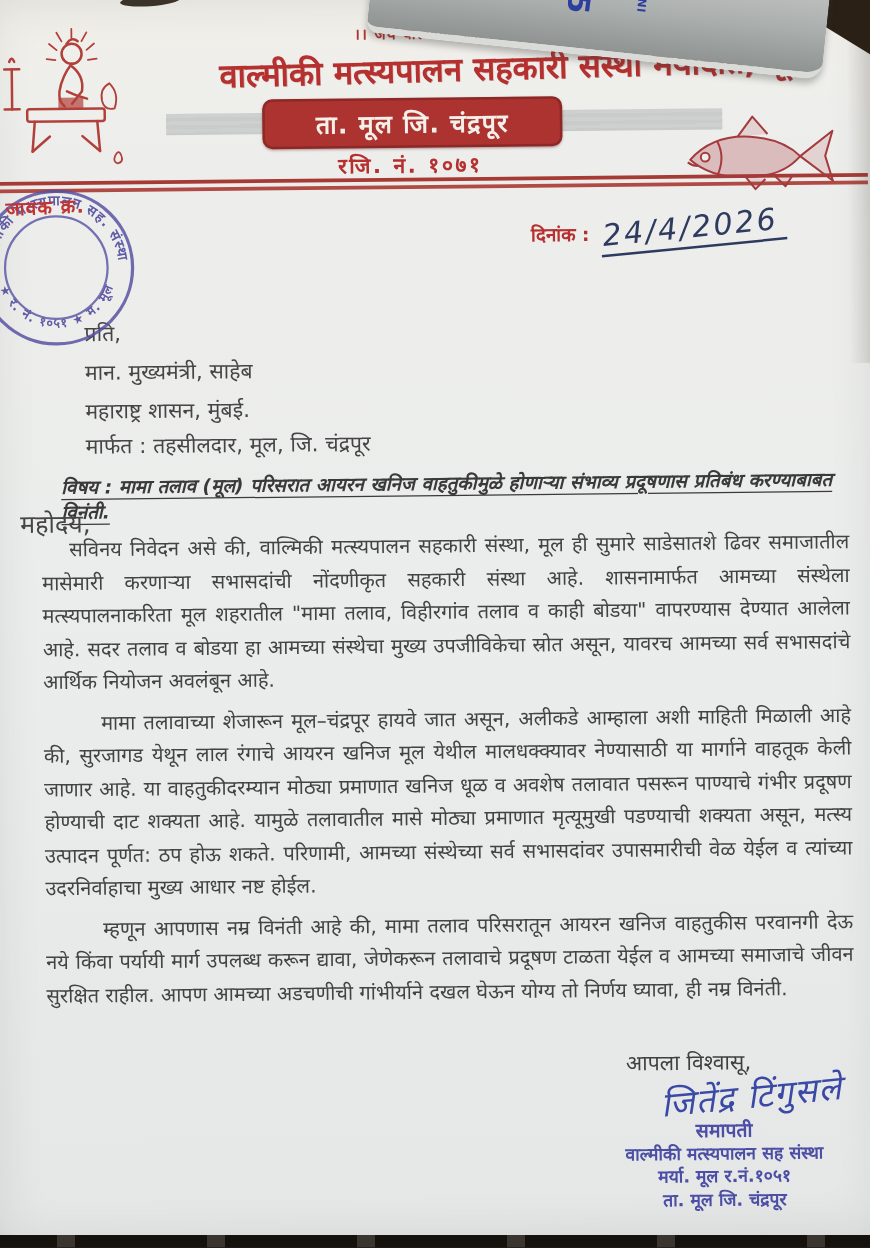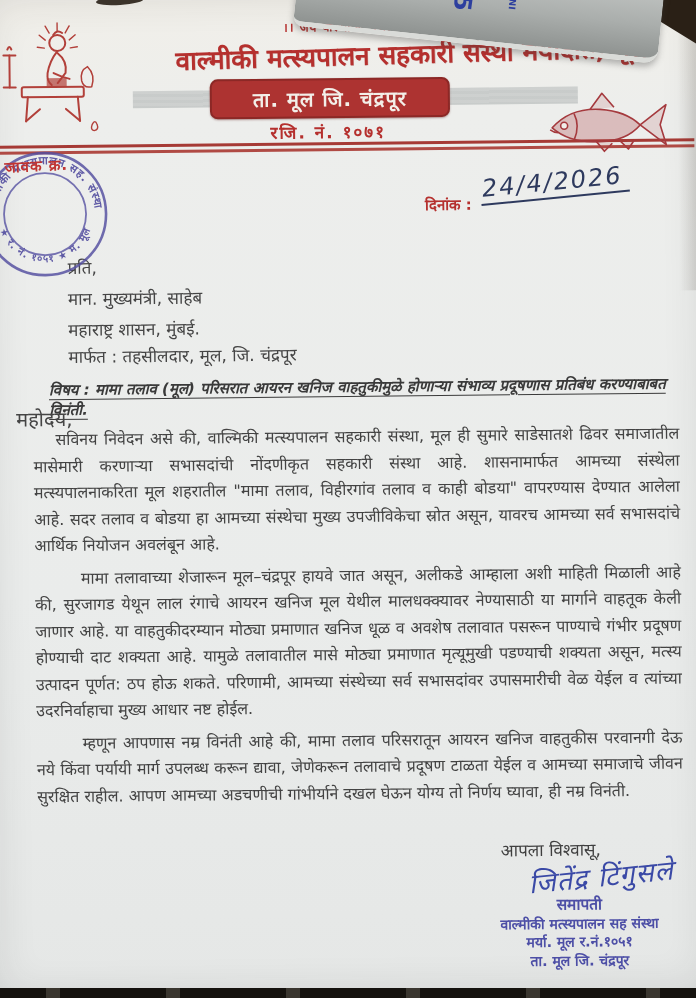--- a/index.html
+++ b/index.html
@@ -54,21 +54,21 @@
   .rule{height:2.5px;background:#a63a35;}
   .rule + .rule{margin-top:3.5px;background:#b04a44;}
   .emblem{position:absolute;left:8px;top:20px;z-index:2;}
   .fish{position:absolute;left:556px;top:98px;z-index:2;}
   
   .seal{position:absolute;left:-16px;top:142px;z-index:4;opacity:.92;}
   .outward{position:absolute;left:16px;top:158px;z-index:5;color:#c03432;font-weight:bold;
     font-size:15px;transform:rotate(-2deg);letter-spacing:1px;}
   
   .date-row{position:absolute;left:436px;top:176px;z-index:3;display:flex;align-items:flex-start;}
-  .date-label{color:#b5302e;font-size:15px;font-weight:bold;margin-top:25px;}
+  .date-label{color:#b5302e;font-size:15px;font-weight:bold;margin-top:8px;}
   .date-value{margin-left:8px;font-size:24px;color:#2e3a5e;font-weight:500;
     transform:rotate(-5deg);border-bottom:2.5px solid #2e3a5e;padding:0 6px 1px 2px;
     font-style:italic;letter-spacing:2px;}
   
   .addr{position:absolute;left:78px;top:256px;color:#454545;font-size:17px;line-height:31px;}
   .via{position:absolute;left:78px;top:348px;color:#454545;font-size:17px;}
   .subject{position:absolute;left:58px;top:382px;width:632px;color:#3a3a3a;
     font-size:15px;font-weight:bold;font-style:italic;text-decoration:underline;
     text-underline-offset:4px;}
   .greeting{position:absolute;left:25px;top:408px;color:#454545;font-size:20px;}

